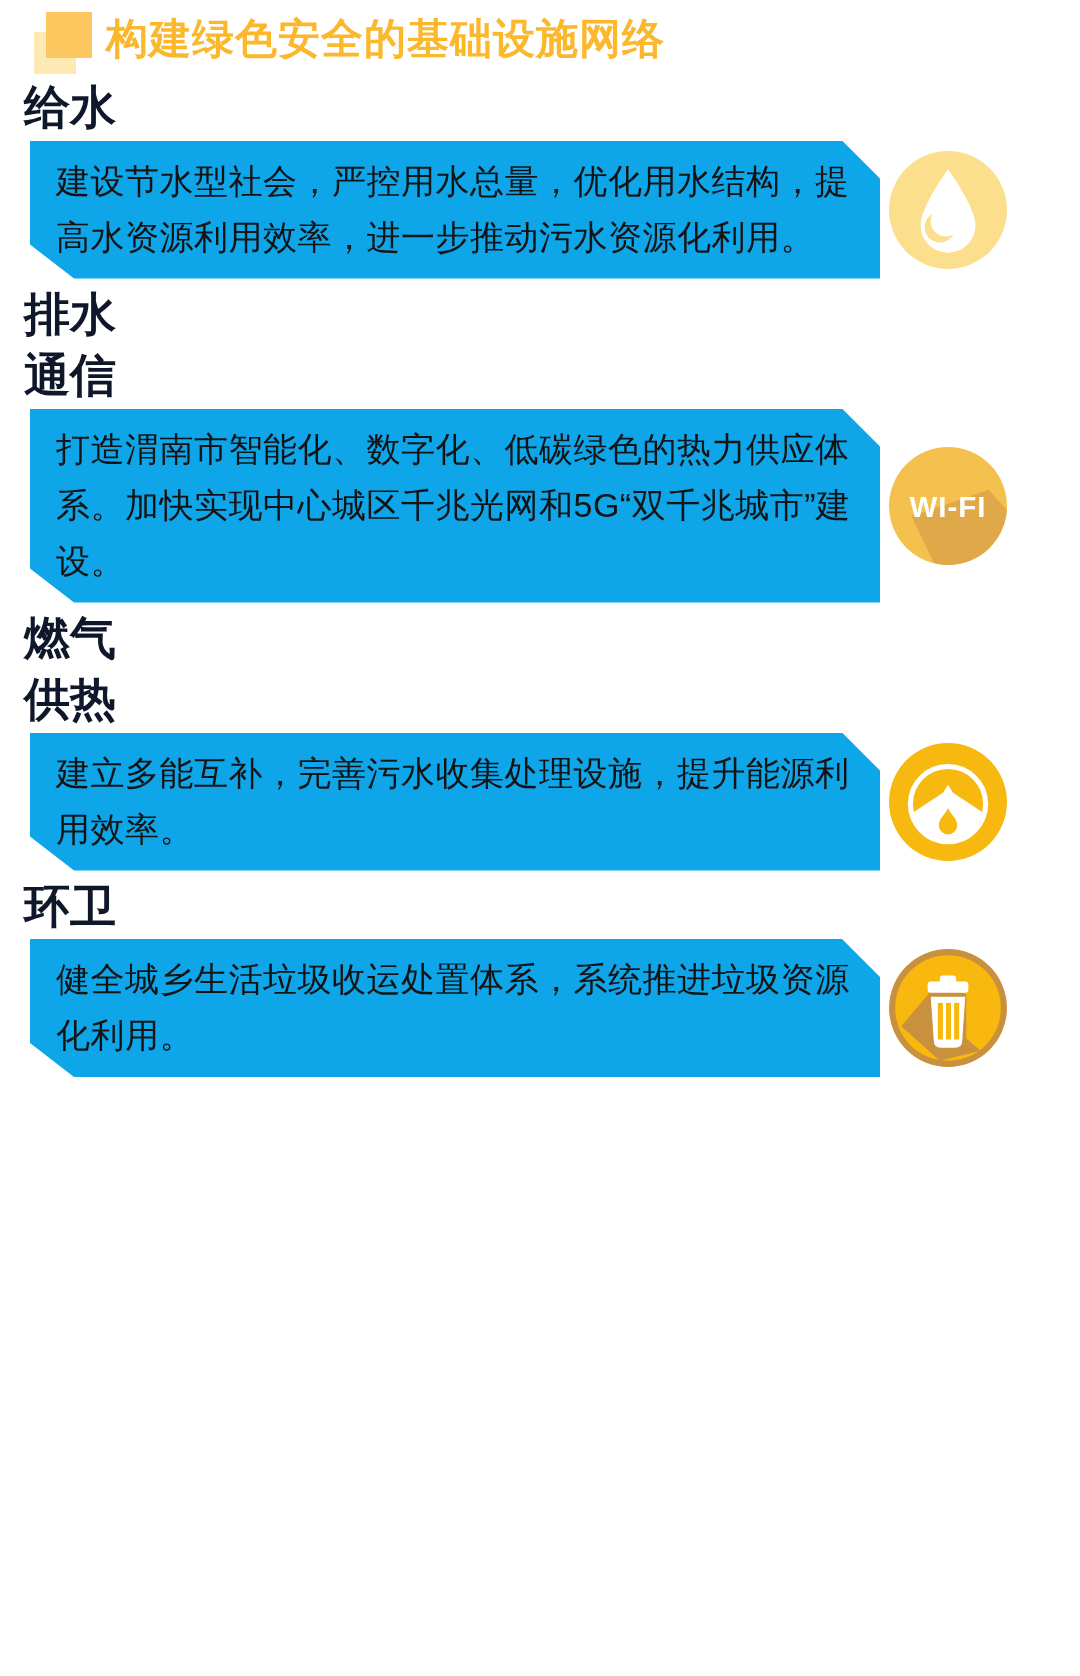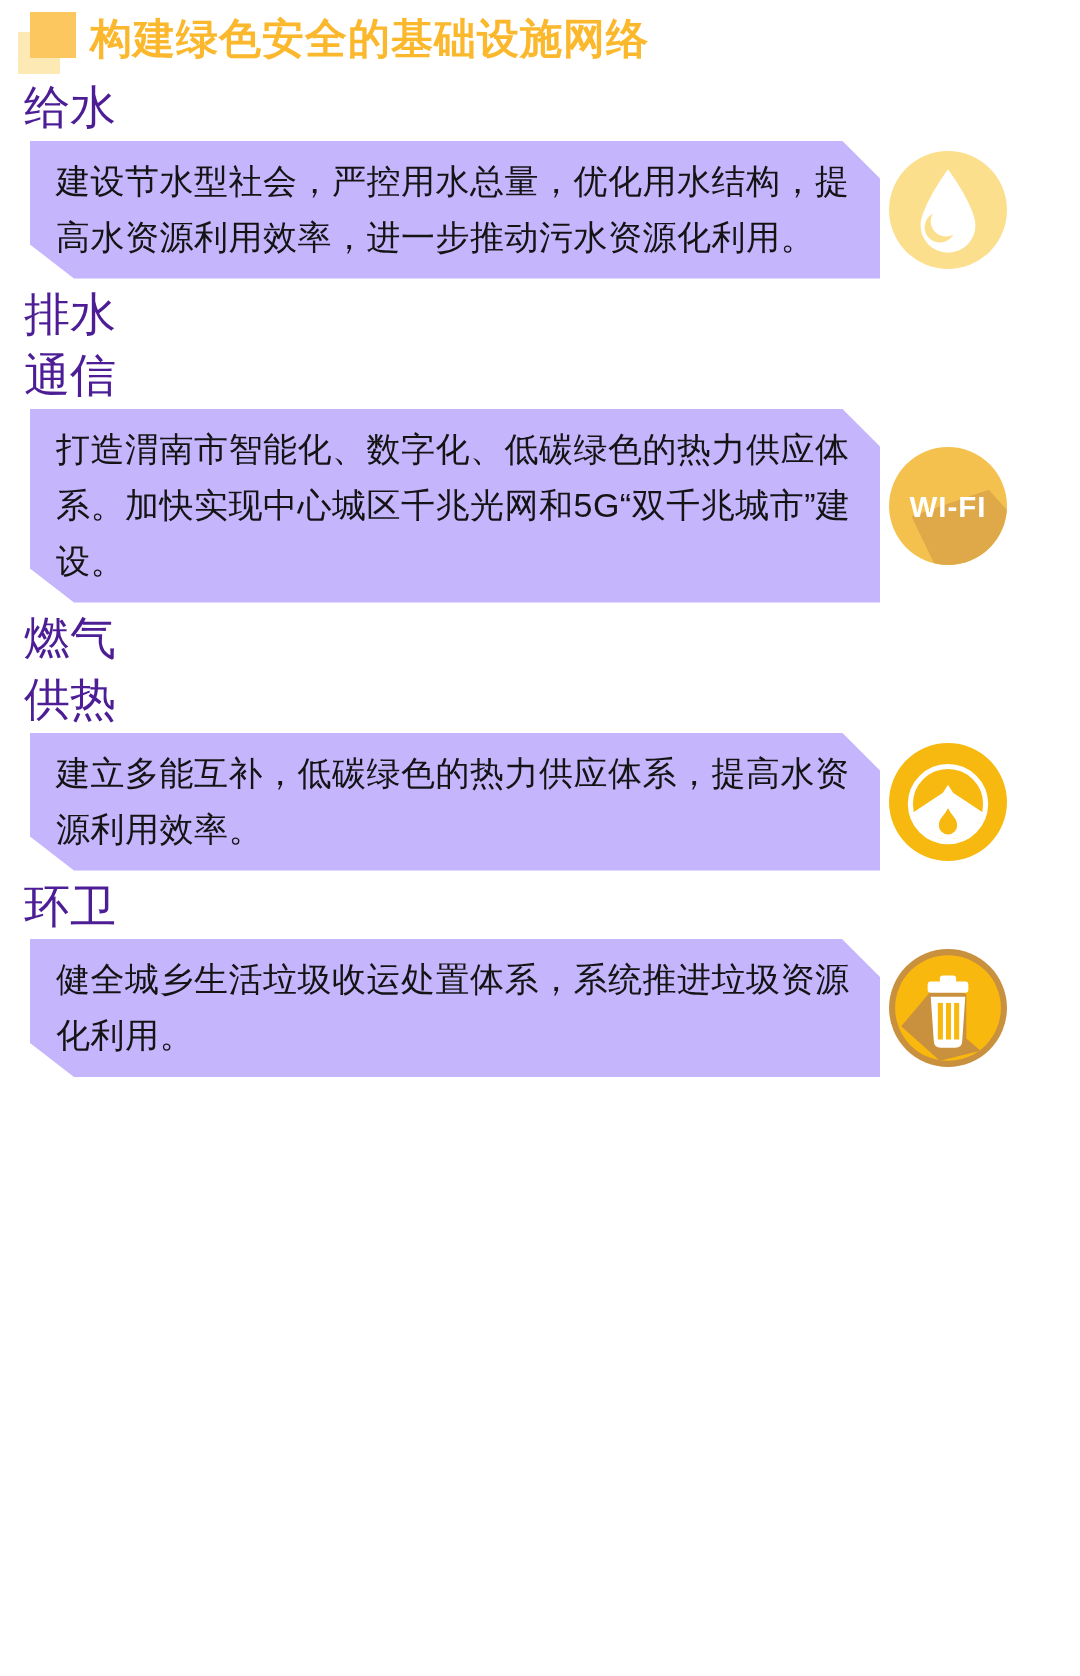--- a/index.html
+++ b/index.html
@@ -3,35 +3,35 @@
 <meta charset="utf-8">
 <style>
   html,body{margin:0;padding:0;}
   body{
     width:1080px;height:1676px;overflow:hidden;background:#ffffff;
     font-family:"Liberation Sans", sans-serif;
   }
   .page{padding:6px 0 0 0;}
 
   
-  .header{display:flex;align-items:center;height:66px;padding-left:10px;}
+  .header{display:flex;align-items:center;height:66px;padding-left:26px;}
   .bullet{position:relative;width:66px;height:66px;flex:0 0 66px;}
   .bullet .sq-light{position:absolute;left:8px;top:26px;width:42px;height:42px;background:#FCE9B4;}
   .bullet .sq-dark{position:absolute;left:20px;top:6px;width:46px;height:46px;background:#FBC75E;}
   .title{color:#FBB82D;font-size:42px;font-weight:bold;letter-spacing:1px;margin-left:14px;white-space:nowrap;}
 
   
   .sec-heading{
-    font-size:46px;font-weight:normal;color:#4c1d95;
+    font-size:46px;font-weight:bold;color:#0f172a;
     margin:10px 0 7px 24px;line-height:1.12;
   }
   .row{display:flex;align-items:center;}
   .note{
     box-sizing:border-box;width:850px;margin-left:30px;
-    background:#c4b5fd;
+    background:#0ea5e9;
     clip-path:polygon(0 0, calc(100% - 38px) 0, 100% 38px, 100% 100%, 44px 100%, 0 calc(100% - 34px));
     padding:12px 26px 14px 26px;
   }
   .note-text{
     margin:0;font-size:34px;line-height:56px;color:#141414;
     letter-spacing:0.5px;
   }
   .icon-wrap{width:136px;flex:0 0 136px;display:flex;justify-content:center;text-align:right;}
   .icon-wrap svg{width:122px;height:122px;display:block;}
 </style>
@@ -92,21 +92,21 @@
 
 
   <section>
     <h2 class="sec-heading">燃气</h2>
   </section>
 
   <section>
     <h2 class="sec-heading">供热</h2>
     <div class="row">
       <div class="note">
-        <p class="note-text">建立多能互补，低碳绿色的热力供应体系，提高水资源利用效率。</p>
+        <p class="note-text">建立多能互补，完善污水收集处理设施，提升能源利用效率。</p>
       </div>
       <div class="icon-wrap">
         <svg viewBox="0 0 120 120">
           <circle cx="60" cy="60" r="58" fill="#F7B80F"></circle>
           <circle cx="60" cy="62" r="37" fill="none" stroke="#ffffff" stroke-width="5"></circle>
           <path d="M26 70 L55 51 L60 43 L65 51 L94 70 A35 35 0 0 1 26 70 Z" fill="#ffffff"></path>
           <path d="M60 66 c3 7 9 10 9 17 a9 9 0 1 1 -18 0 c0 -7 6 -10 9 -17 Z" fill="#F7B80F"></path>
         </svg>
       </div>
     </div>

